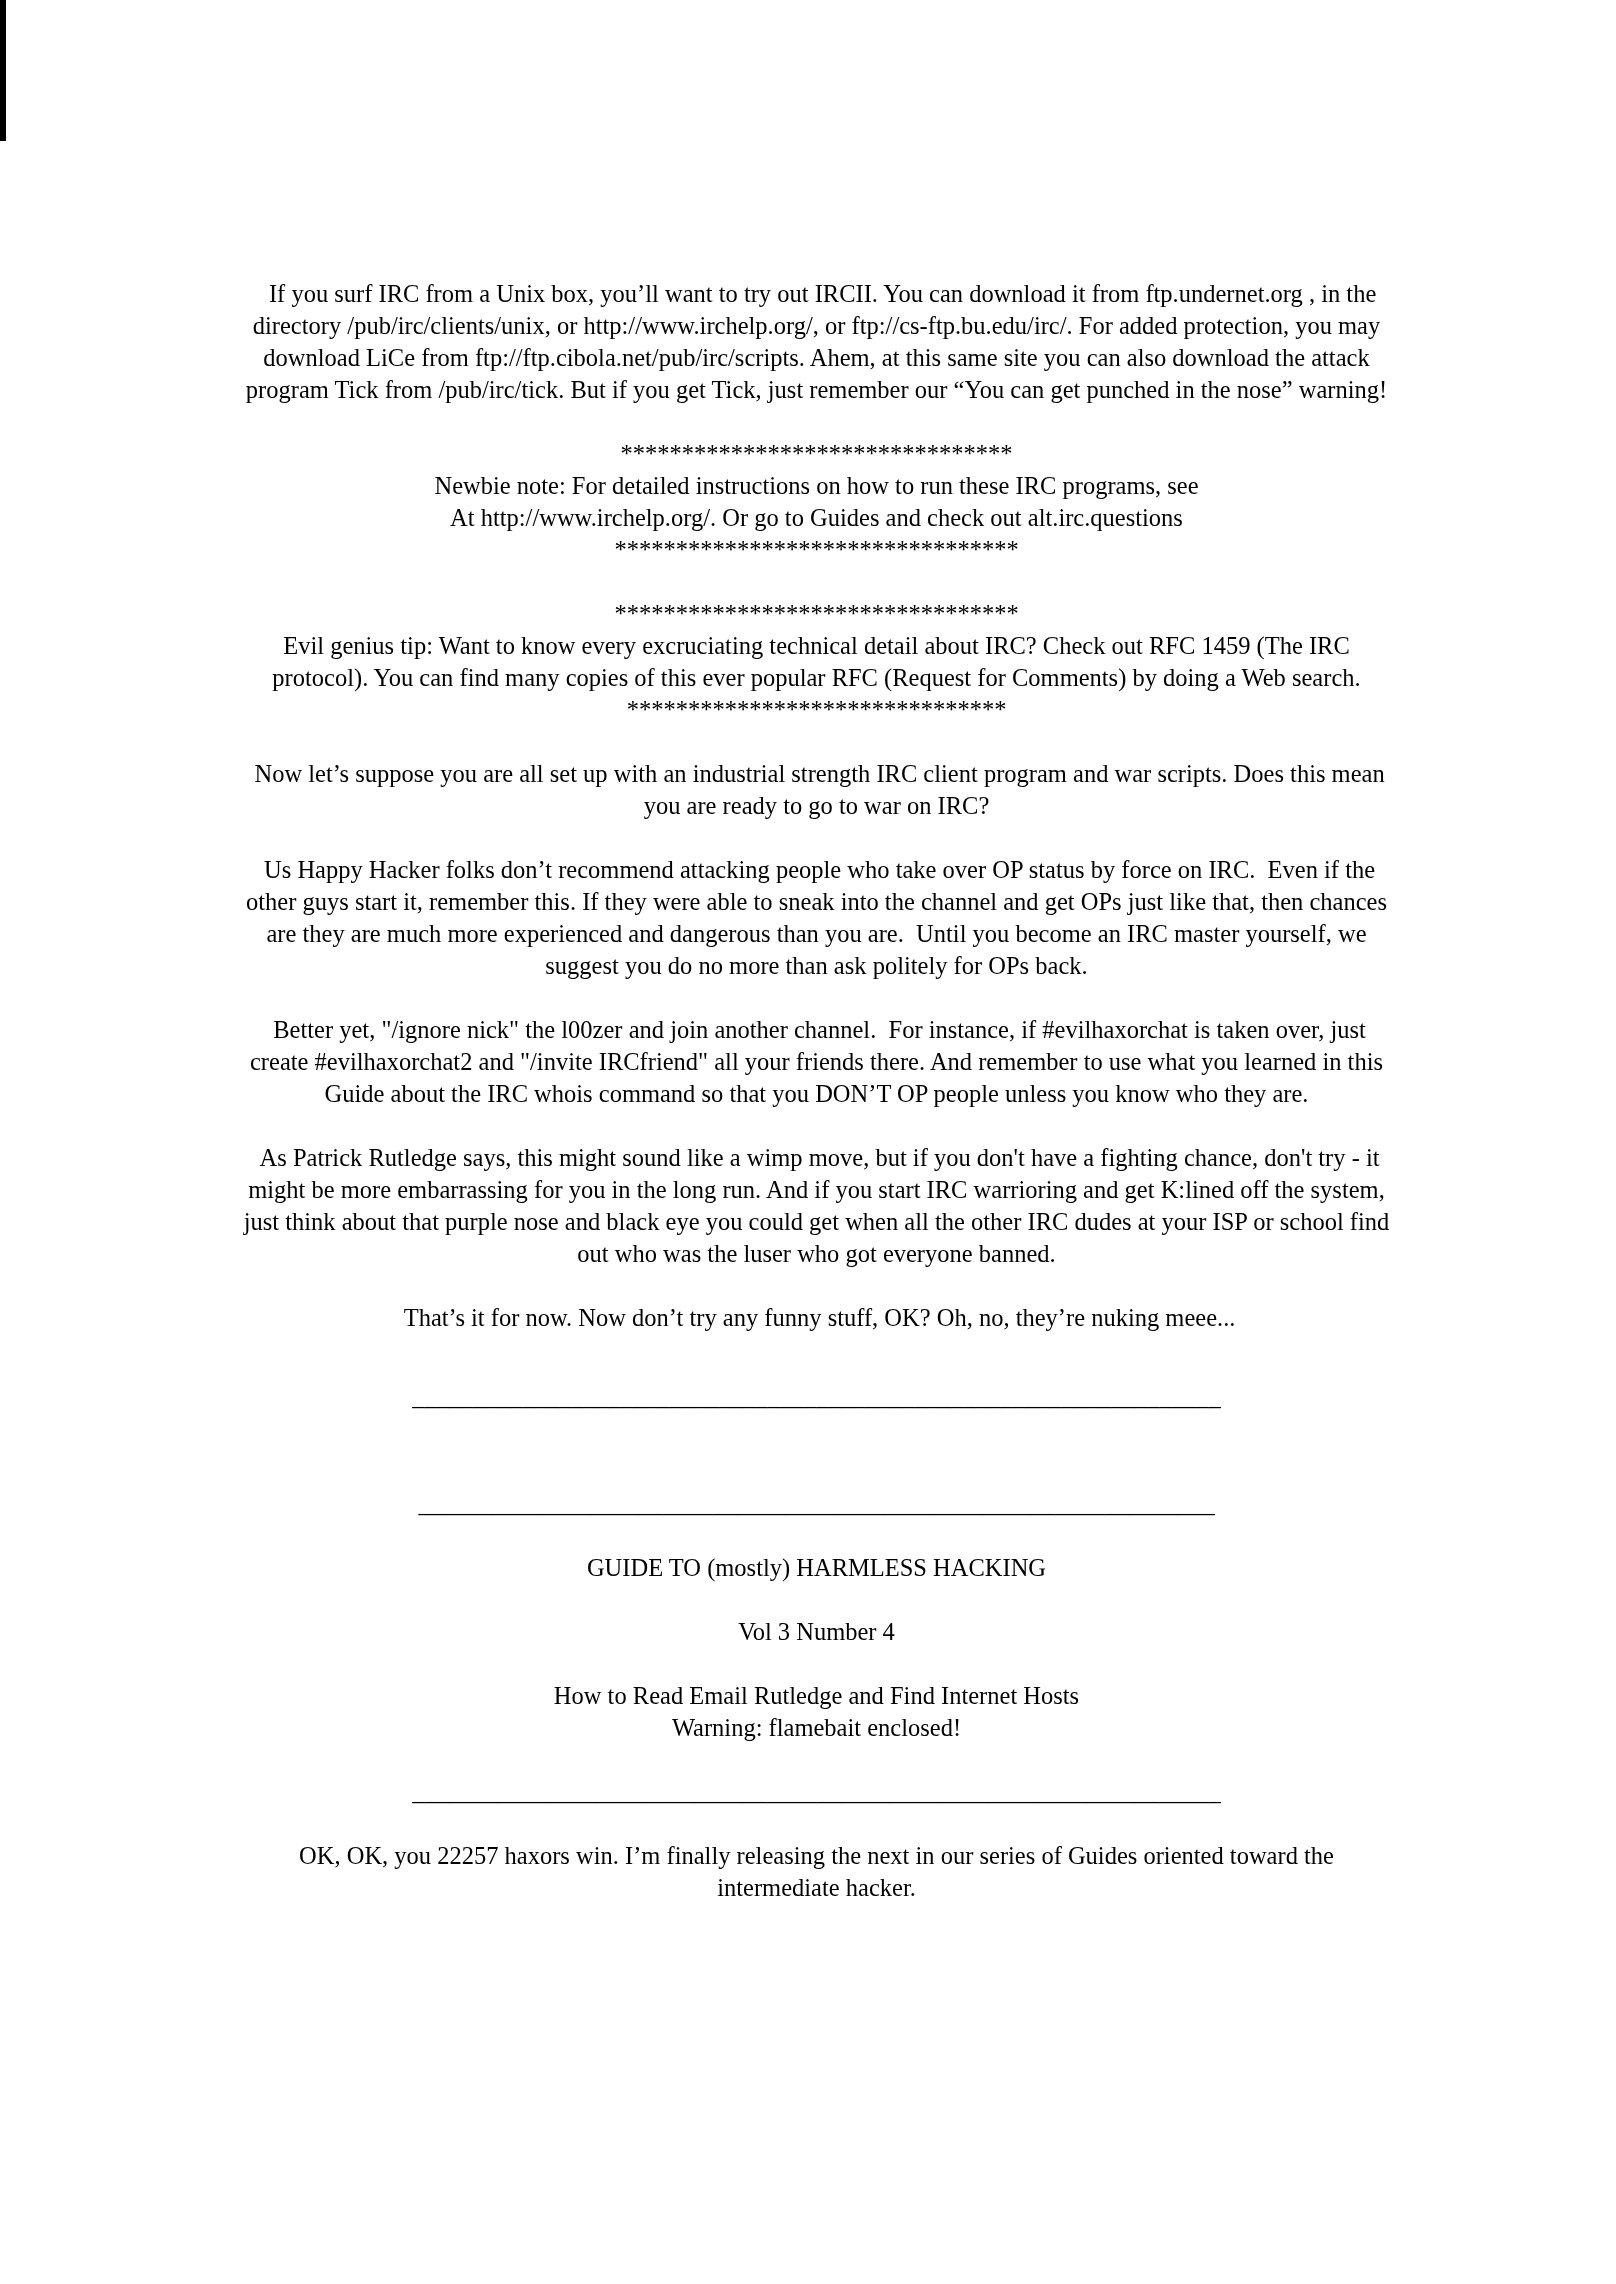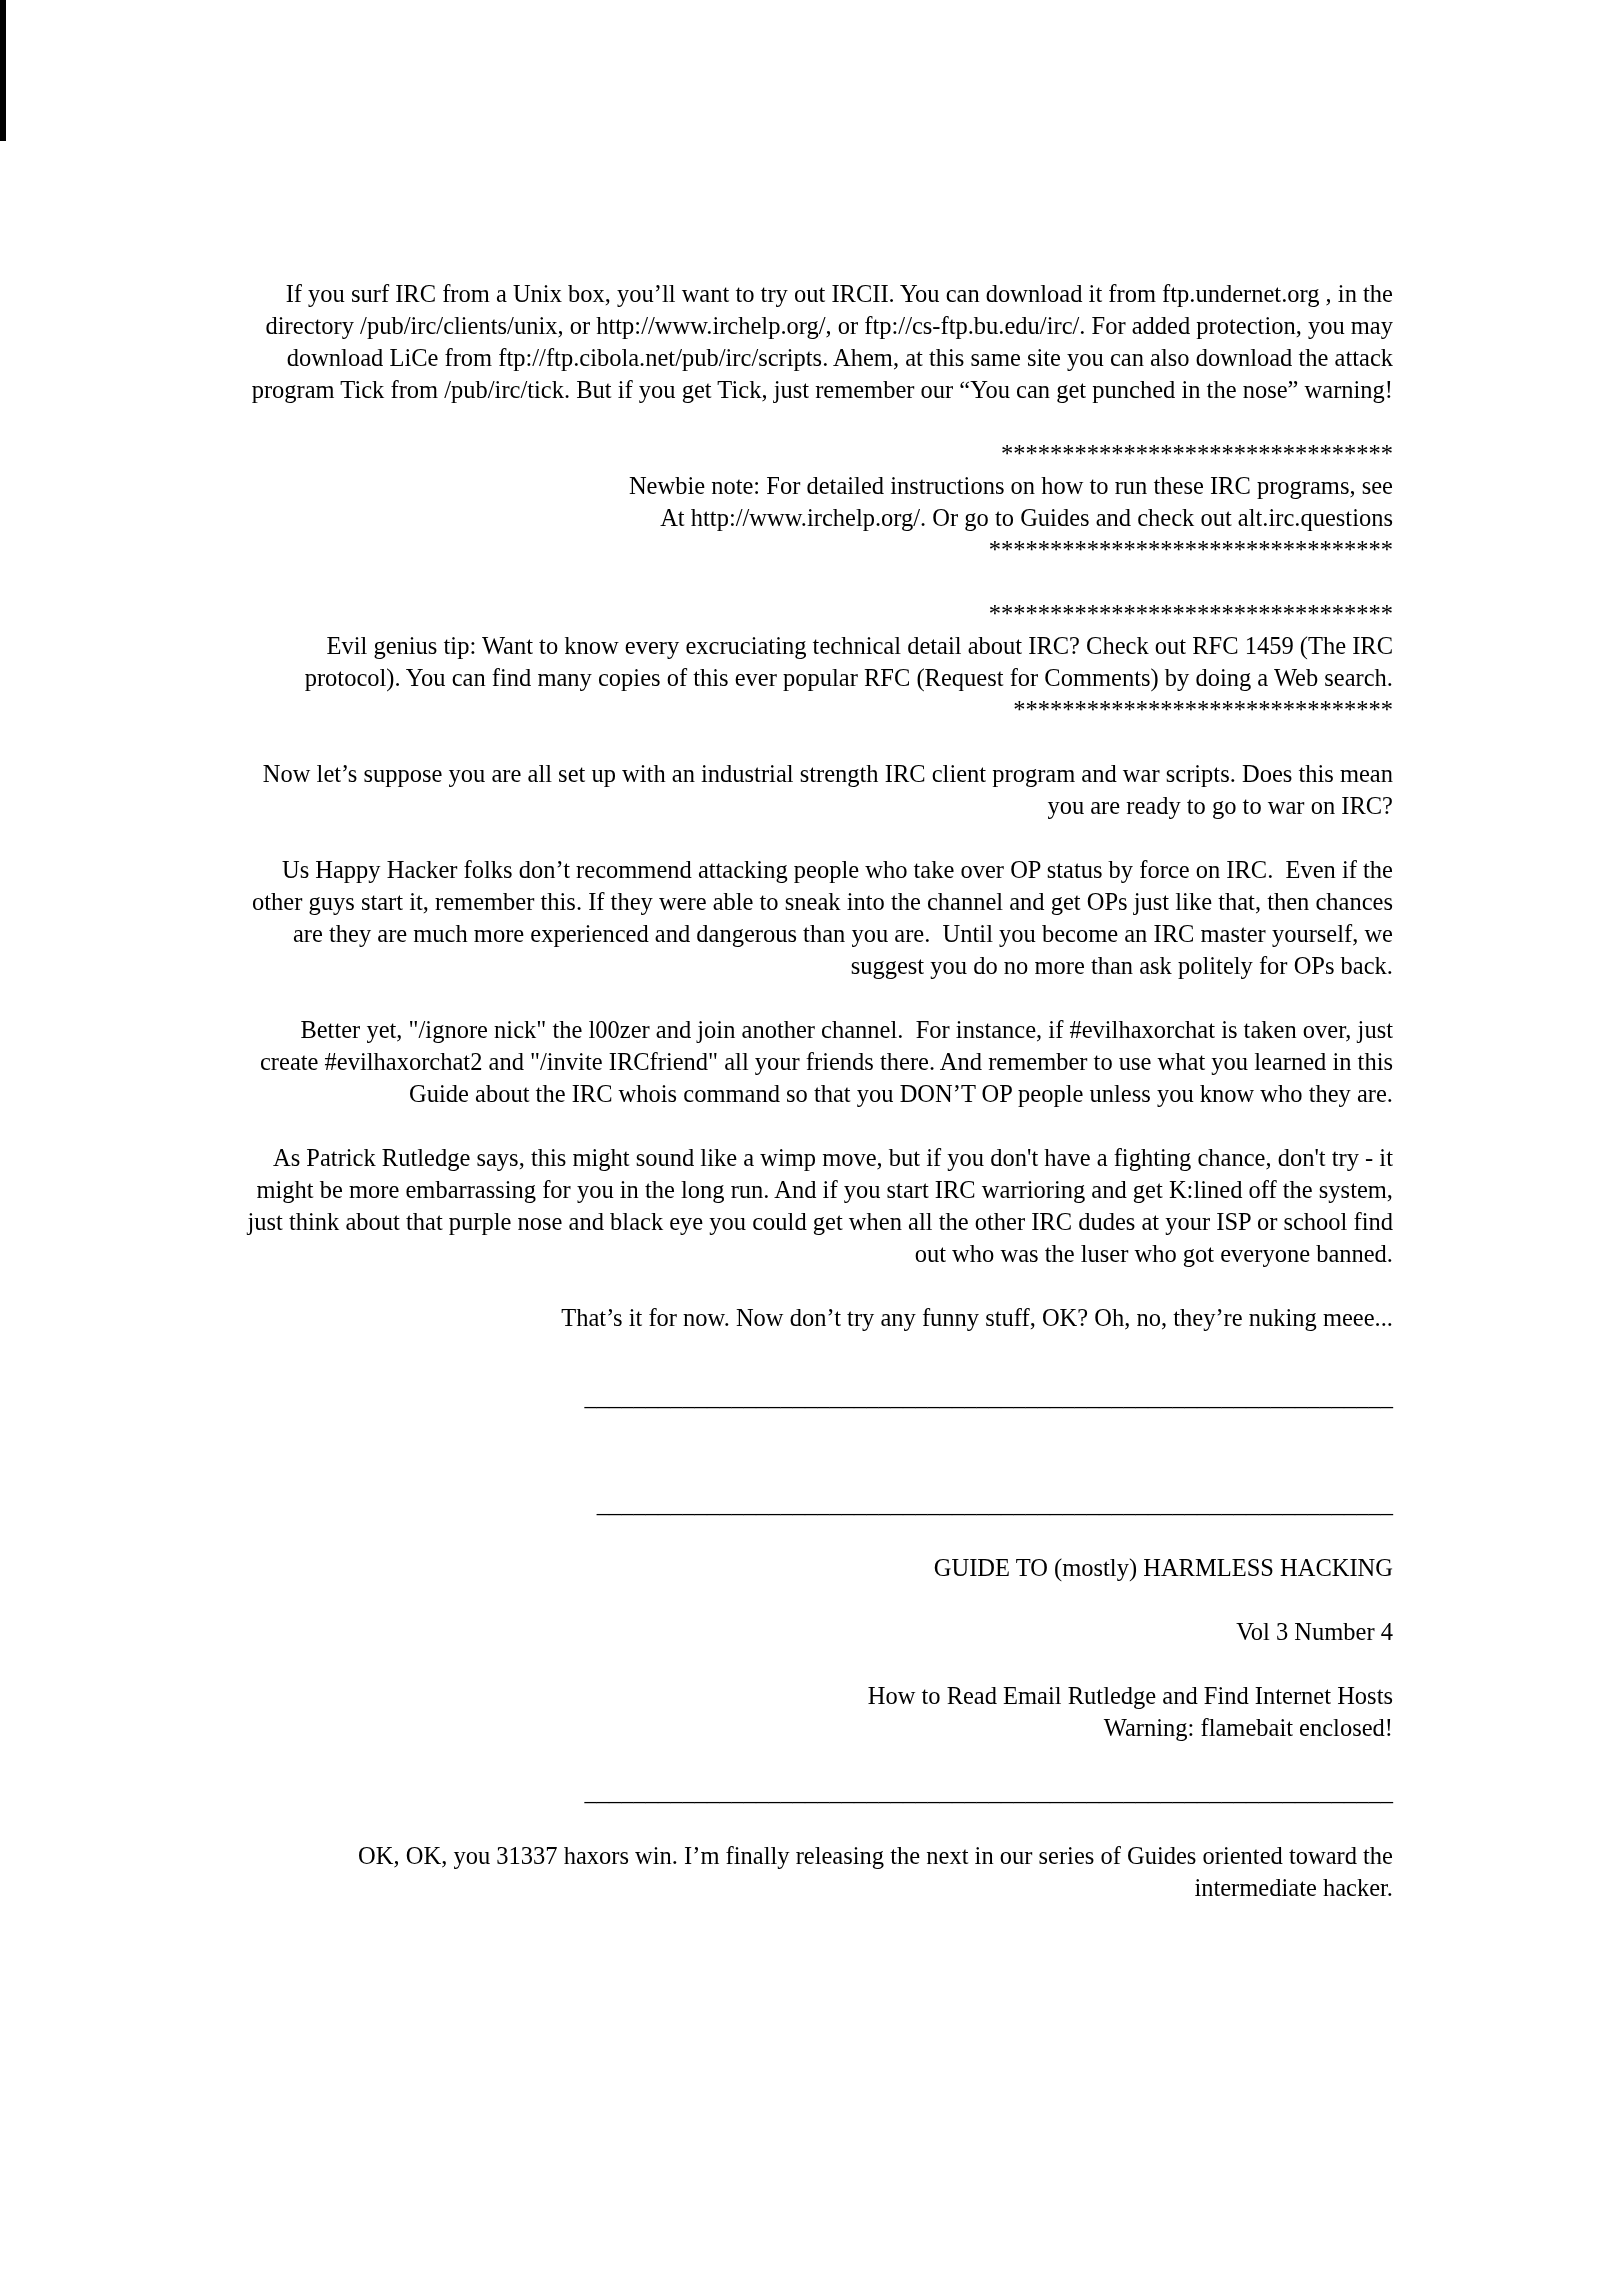--- a/index.html
+++ b/index.html
@@ -23,21 +23,21 @@
     height: 141px;
     background: #000000;
   }
   .content {
     position: absolute;
     left: 240px;
     top: 278px;
     width: 1153px;
     font-size: 24.5px;
     line-height: 32px;
-    text-align: right;
+    text-align: center;
   }
   .block {
     margin: 0;
     white-space: pre-wrap;
     word-wrap: break-word;
   }
   .gap-0  { margin-bottom: 0; }
   .gap-1  { margin-bottom: 32px; }
   .gap-lg { margin-bottom: 47px; }
   .gap-xl { margin-bottom: 75px; }
@@ -72,15 +72,15 @@
   <p class="block divider gap-xl">__________________________________________________________________</p>
   <p class="block divider gap-1">_________________________________________________________________</p>
 
   <p class="block gap-1">GUIDE TO (mostly) HARMLESS HACKING</p>
   <p class="block gap-1">Vol 3 Number 4</p>
   <p class="block gap-0">How to Read Email Rutledge and Find Internet Hosts</p>
   <p class="block gap-1">Warning: flamebait enclosed!</p>
 
   <p class="block divider gap-1">__________________________________________________________________</p>
 
-  <p class="block gap-0">OK, OK, you 31337 haxors win. I’m finally releasing the next in our series of Guides oriented toward the intermediate hacker.</p>
+  <p class="block gap-0">OK, OK, you 22257 haxors win. I’m finally releasing the next in our series of Guides oriented toward the intermediate hacker.</p>
 </div>
 
 
 </body></html>

